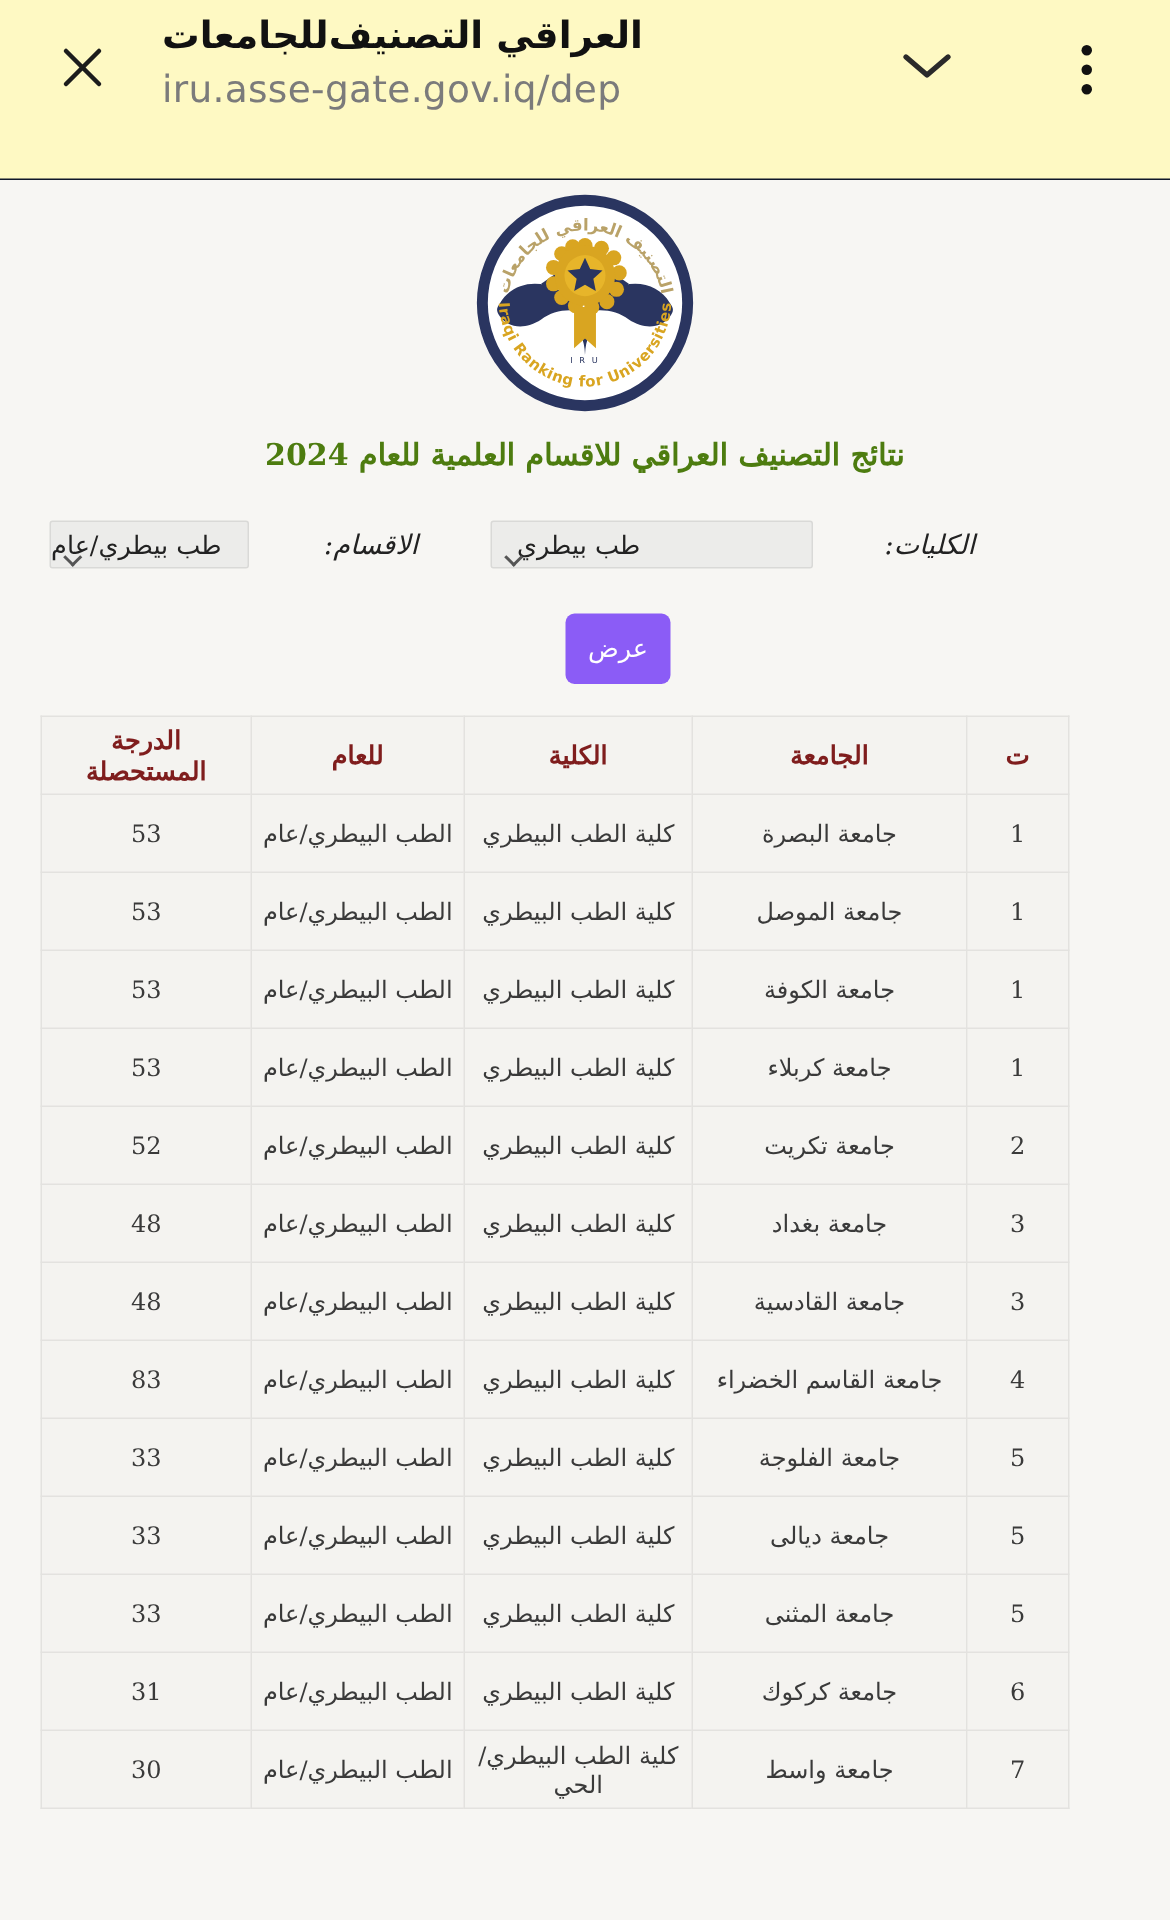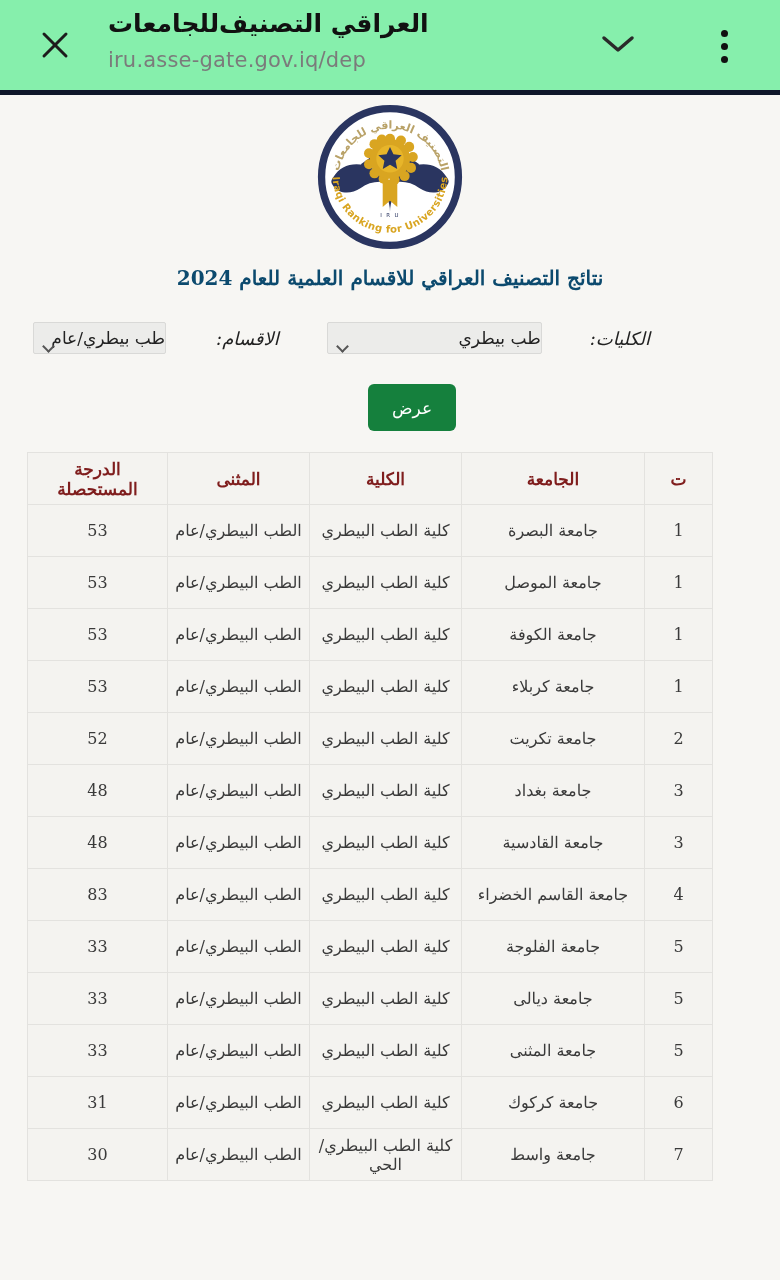--- a/index.html
+++ b/index.html
@@ -1,58 +1,58 @@
 <!DOCTYPE html>
 <html lang="ar"><head>
 <meta charset="utf-8">
 <style>
   * { margin:0; padding:0; box-sizing:border-box; }
   html,body { width:780px; height:1280px; overflow:hidden; }
   body { background:#f7f6f3; font-family:"DejaVu Sans","Liberation Sans",sans-serif; }
 
   
-  .browser-bar { position:relative; width:780px; height:95px; background:#86efac;
-                 border-bottom:5px solid #0f172a; }
+  .browser-bar { position:relative; width:780px; height:120px; background:#fef9c3;
+                 border-bottom:1px solid #0f172a; }
   .close-btn { position:absolute; left:36px; top:26px; width:38px; height:38px;
                display:flex; align-items:center; justify-content:center; cursor:pointer; }
   .titleblock { position:absolute; left:108px; top:4px; width:480px; }
   .tab-title { font-size:25px; font-weight:bold; color:#111; direction:rtl; text-align:left;
                line-height:40px; white-space:nowrap; }
-  .tab-url { font-size:21px; color:#7b7b7b; line-height:32px; letter-spacing:.2px; }
+  .tab-url { font-size:25px; color:#7b7b7b; line-height:32px; letter-spacing:.2px; }
   .chevron-btn { position:absolute; left:596px; top:24px; width:44px; height:40px;
                  display:flex; align-items:center; justify-content:center; cursor:pointer; }
   .kebab-btn { position:absolute; left:706px; top:18px; width:36px; height:56px;
                display:flex; flex-direction:column; align-items:center; justify-content:center;
                gap:6px; cursor:pointer; }
   .kebab-btn i { width:7px; height:7px; border-radius:50%; background:#111; display:block; }
 
   
   .content { width:780px; }
   .logo-wrap { display:flex; justify-content:center; padding-top:9px; }
   .page-heading { direction:rtl; text-align:center; margin-top:16px;
                   font-family:"DejaVu Serif","Liberation Serif",serif;
-                  font-size:20px; font-weight:700; color:#0c4a6e; }
+                  font-size:20px; font-weight:700; color:#4d7c0f; }
 
   
   .filters { direction:rtl; display:flex; align-items:center; margin-top:24px;
              padding-right:130px; height:48px;
              font-family:"DejaVu Serif","Liberation Serif",serif; }
   .filter-label { font-size:18px; color:#222; white-space:nowrap;font-style:italic; }
   .select-box { position:relative; height:32px; background:#ececea; border:1px solid #d9d9d7;
-                border-radius:2px; display:flex; align-items:center; justify-content:flex-start;
+                border-radius:2px; display:flex; align-items:center; justify-content:flex-end;
                 font-size:17px; color:#222; cursor:pointer; }
   .select-colleges { width:215px; margin-right:48px;padding-left:17px; }
   .select-departments { width:133px; margin-right:50px; }
   .filters .lbl2 { margin-right:48px; }
   .select-caret { position:absolute; left:10px; top:19px; width:9px; height:9px;
                   border-left:2px solid #555; border-bottom:2px solid #555;
                   transform:rotate(-45deg); }
 
   .show-btn-row { display:flex; justify-content:center; margin-top:22px; }
-  .show-btn { width:88px; height:47px; background:#15803d; border:none; border-radius:6px;
+  .show-btn { width:70px; height:47px; background:#8b5cf6; border:none; border-radius:6px;
               color:#fff; font-size:17px; font-family:"DejaVu Serif","Liberation Serif",serif;
               cursor:pointer; margin-left:44px; }
 
   
   .table-wrap { direction:rtl; padding:0 67px 0 28px; margin-top:21px; }
   table.results { width:100%; border-collapse:collapse; table-layout:fixed;
                   font-family:"DejaVu Serif","Liberation Serif",serif; }
   table.results th, table.results td {
       background:#f4f3f0; border:1px solid #e3e2df; text-align:center; vertical-align:middle;
       color:#3a3a3a; height:52px; padding:2px 4px; overflow:hidden; }
@@ -174,21 +174,21 @@
           <col style="width:183px">
           <col style="width:152px">
         <col style="width:142px">
           <col style="width:140px">
       </colgroup>
       <thead>
         <tr>
           <th>ت</th>
           <th>الجامعة</th>
           <th>الكلية</th>
-          <th>المثنى</th>
+          <th>للعام</th>
           <th>الدرجة المستحصلة</th>
         </tr>
       </thead>
       <tbody id="results-body">
           <tr>
             <td class="num">1</td>
             <td>جامعة البصرة</td>
             <td>كلية الطب البيطري</td>
             <td>الطب البيطري/عام</td>
             <td class="num">53</td>

